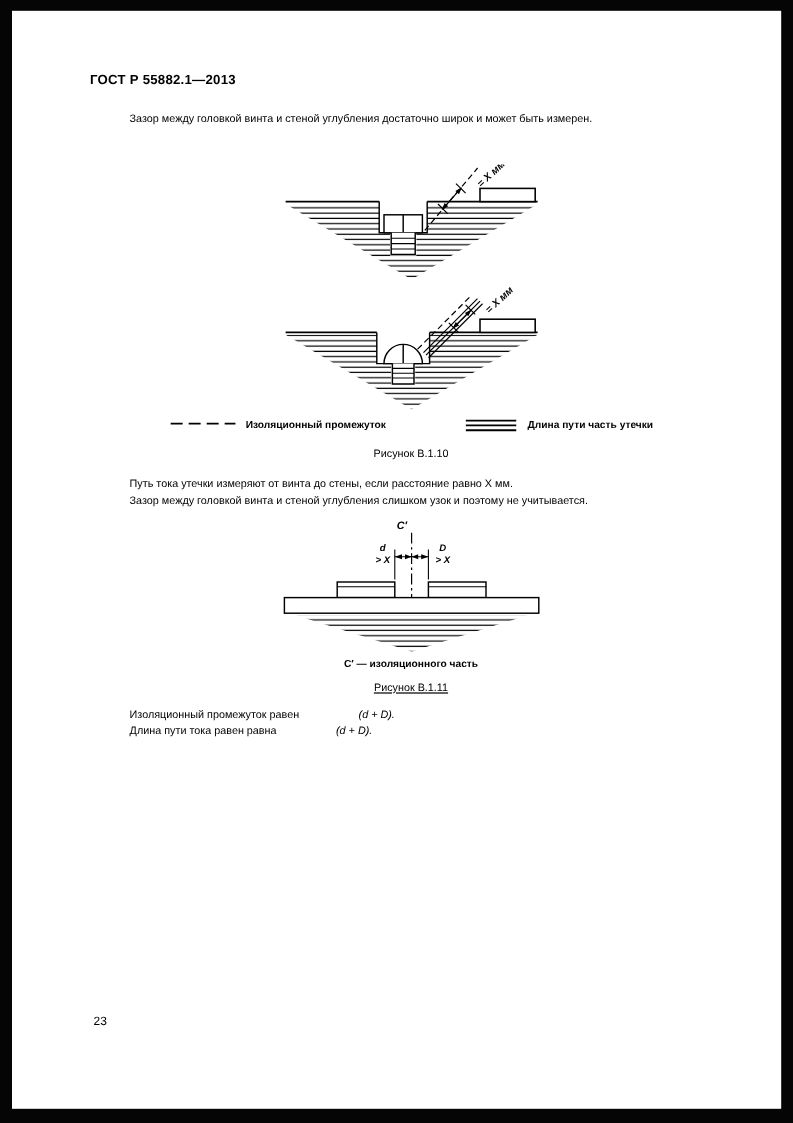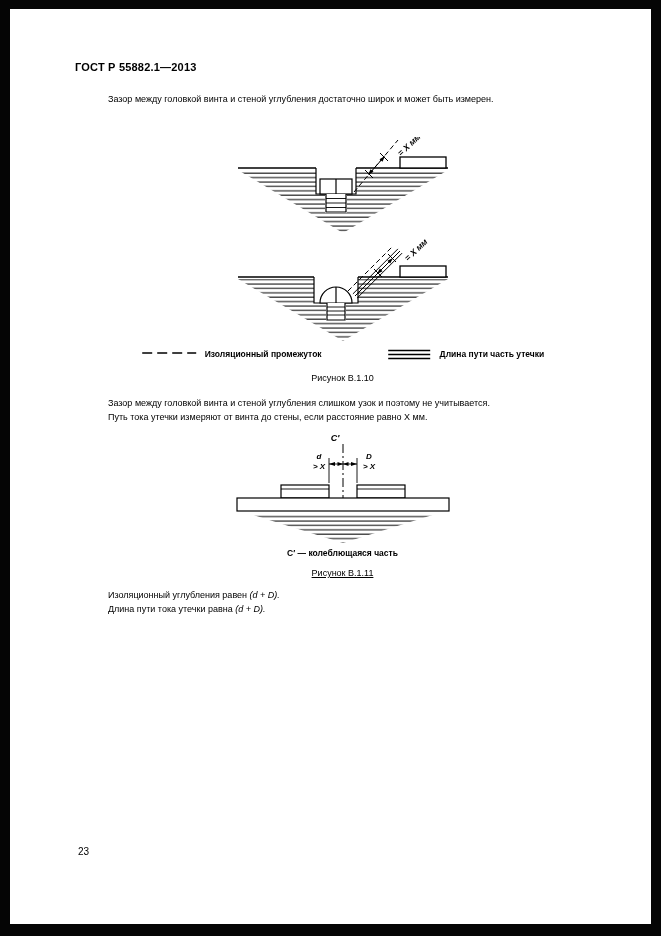--- a/index.html
+++ b/index.html
@@ -19,21 +19,21 @@
   .legend { position:absolute; left:calc(50% + 12px); transform:translateX(-50%); top:340px;
             display:flex; align-items:flex-start; white-space:nowrap; }
   .leg-label { font-size:8.5px; font-weight:bold; margin-left:8px; }
   .leg-sym2 { margin-left:66px; }
   .caption { position:absolute; left:calc(50% + 12px); transform:translateX(-50%); font-size:9px; }
   .cap1 { top:364px; }
   .cap2 { top:559px;text-decoration:underline; }
   .note { position:absolute; left:calc(50% + 12px); transform:translateX(-50%); top:539px;
           font-size:8.5px; font-weight:bold; }
   .pagenum { position:absolute; left:68px; top:837px; font-size:10px; }
-  i { font-style:italic; }
+  i { font-style:italic;margin-left:47px; }
   svg { display:block; }
   svg text { font-family:"Liberation Sans",sans-serif; }
 </style>
 </head>
 <body>
 
 <div class="frame">
   <div class="page">
 
     <div class="header">ГОСТ Р 55882.1—2013</div>
@@ -136,22 +136,22 @@
         <line x1="1" y1="1.5" x2="43" y2="1.5" stroke="#000" stroke-width="1.6"></line>
         <line x1="1" y1="5.5" x2="43" y2="5.5" stroke="#000" stroke-width="1.6"></line>
         <line x1="1" y1="9.5" x2="43" y2="9.5" stroke="#000" stroke-width="1.6"></line>
       </svg>
       <span class="leg-label">Длина пути часть утечки</span>
     </div>
 
     <div class="caption cap1">Рисунок В.1.10</div>
 
     <div class="para para2">
+      <div>Путь тока утечки измеряют от винта до стены, если расстояние равно X мм.</div>
       <div>Зазор между головкой винта и стеной углубления слишком узок и поэтому не учитывается.</div>
-      <div>Путь тока утечки измеряют от винта до стены, если расстояние равно X мм.</div>
     </div>
 
     <div class="fig figC">
       <svg width="240" height="112" viewBox="0 0 240 112">
         <defs>
           <pattern id="hC" patternUnits="userSpaceOnUse" width="8" height="4.4">
             <line x1="0" y1="1" x2="8" y2="1" stroke="#000" stroke-width="1"></line>
           </pattern>
         </defs>
         <line x1="120" y1="12" x2="120" y2="66" stroke="#000" stroke-width="1" stroke-dasharray="9 3 2 3"></line>
@@ -177,28 +177,28 @@
           <rect x="134" y="53" width="48" height="13" fill="#fff" stroke="#000" stroke-width="1.2"></rect>
           <line x1="134" y1="57" x2="182" y2="57" stroke="#000" stroke-width="0.9"></line>
         </g>
         <rect x="14" y="66" width="212" height="13" fill="#fff" stroke="#000" stroke-width="1.2"></rect>
         <g>
           <polygon points="24,81 216,81 120,111" fill="url(#hC)"></polygon>
         </g>
       </svg>
     </div>
 
-    <div class="note">C′ — колеблющаяся часть</div>
+    <div class="note">C′ — изоляционного часть</div>
     <div class="caption cap2">Рисунок В.1.11</div>
 
     <div class="para para3">
       <div>
-        <span>Изоляционный углубления равен </span><i>(d + D).</i>
+        <span>Изоляционный промежуток равен </span><i>(d + D).</i>
       </div>
       <div>
-        <span>Длина пути тока утечки равна </span><i>(d + D).</i>
+        <span>Длина пути тока равен равна </span><i>(d + D).</i>
       </div>
     </div>
 
     <div class="pagenum">23</div>
 
   </div>
 </div>
 
 </body></html>

